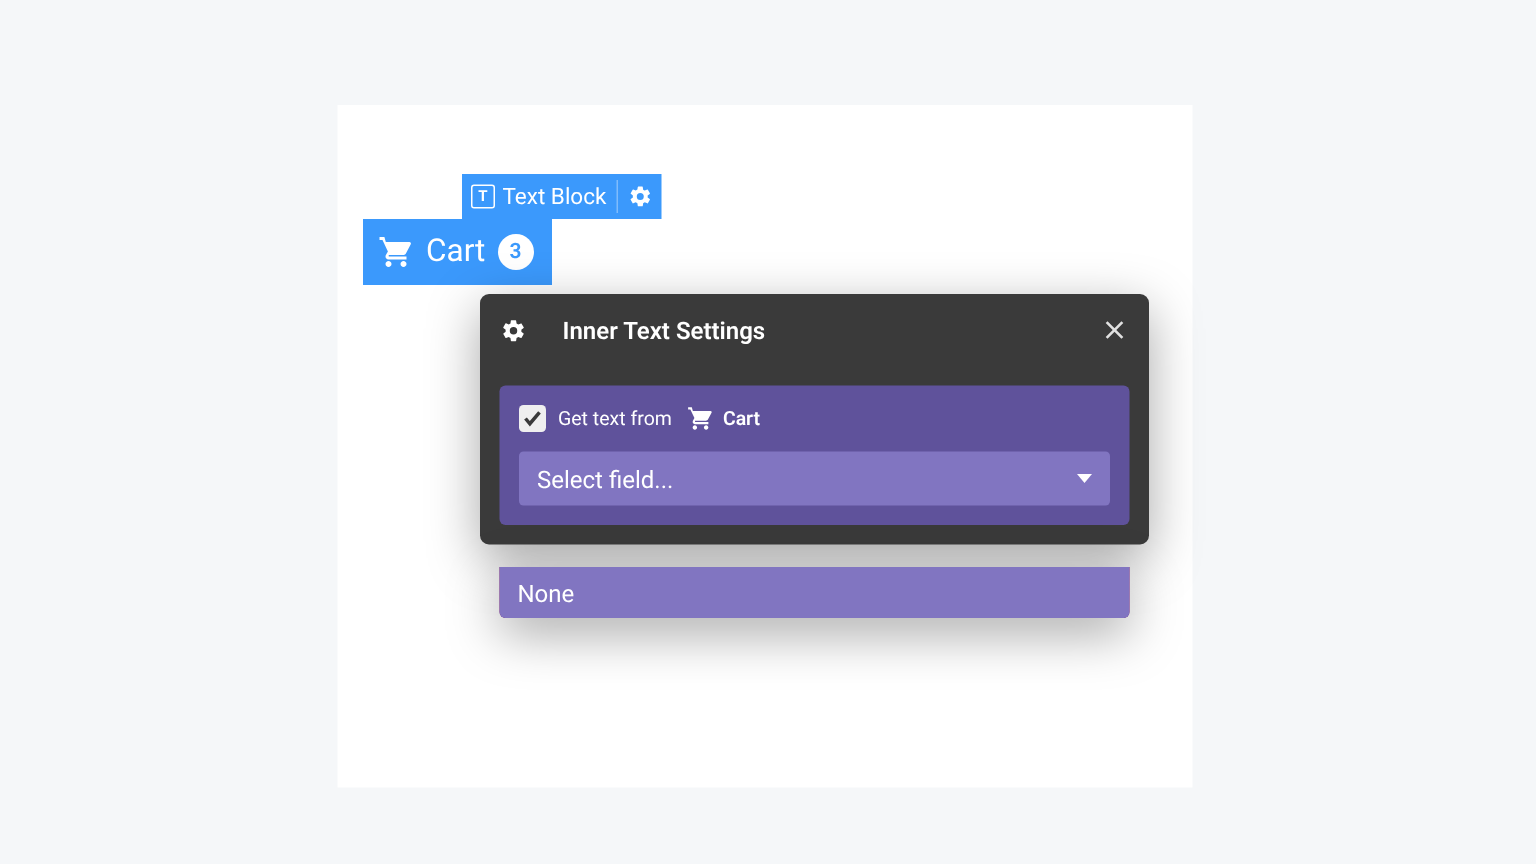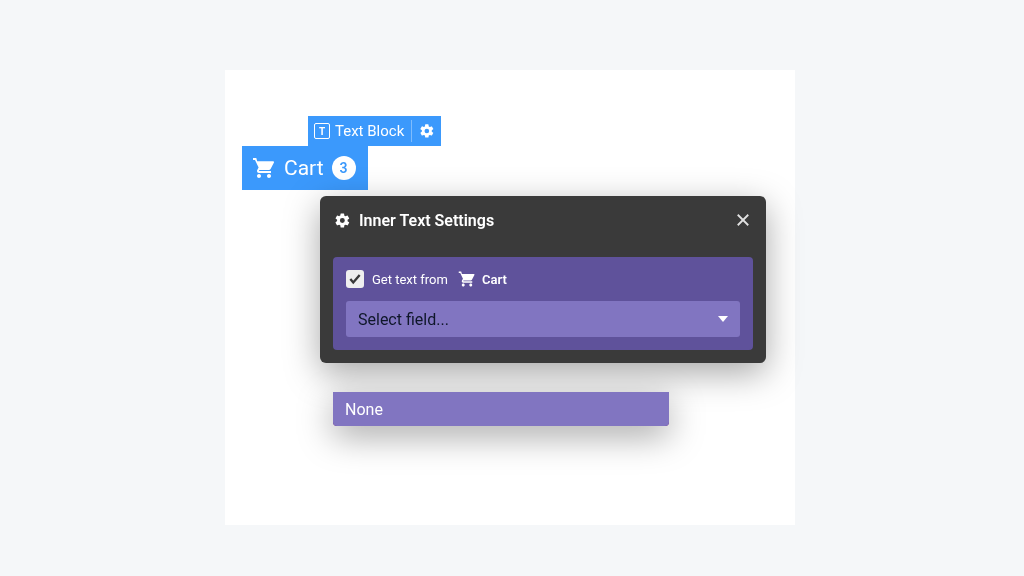--- a/index.html
+++ b/index.html
@@ -93,21 +93,21 @@
       overflow: visible;
     }
     .panel-header {
       height: 48px;
       display: flex;
       align-items: center;
       padding: 0 14px;
       color: #ffffff;
       font-size: 16px;
       font-weight: 600;
-      gap: 8px;
+      gap: 24px;
     }
     .panel-header .close {
       margin-left: auto;
       cursor: pointer;
       opacity: 0.85;
     }
     .panel-body {
       padding: 13px;
     }
     .purple-card {
@@ -142,33 +142,33 @@
       margin-right: -2px;
     }
     .check-row .bold { font-weight: 600; }
     .select-box {
       background: #8175c1;
       border-radius: 3px;
       height: 36px;
       display: flex;
       align-items: center;
       padding: 0 12px;
-      color: #0f172a;
+      color: #ffffff;
       font-size: 16px;
       position: relative;
       cursor: pointer;
     }
     .select-box .arrow {
       margin-left: auto;
     }
     .dropdown-list {
       position: absolute;
       left: 333px;
-      top: 392px;
-      width: 336px;
+      top: 378px;
+      width: 420px;
       background: #701a75;
       border-radius: 0 0 4px 4px;
       overflow: hidden;
       box-shadow: 0 10px 35px rgba(0,0,0,0.35);
     }
     .dropdown-item {
       height: 34px;
       display: flex;
       align-items: center;
       padding: 0 12px;

